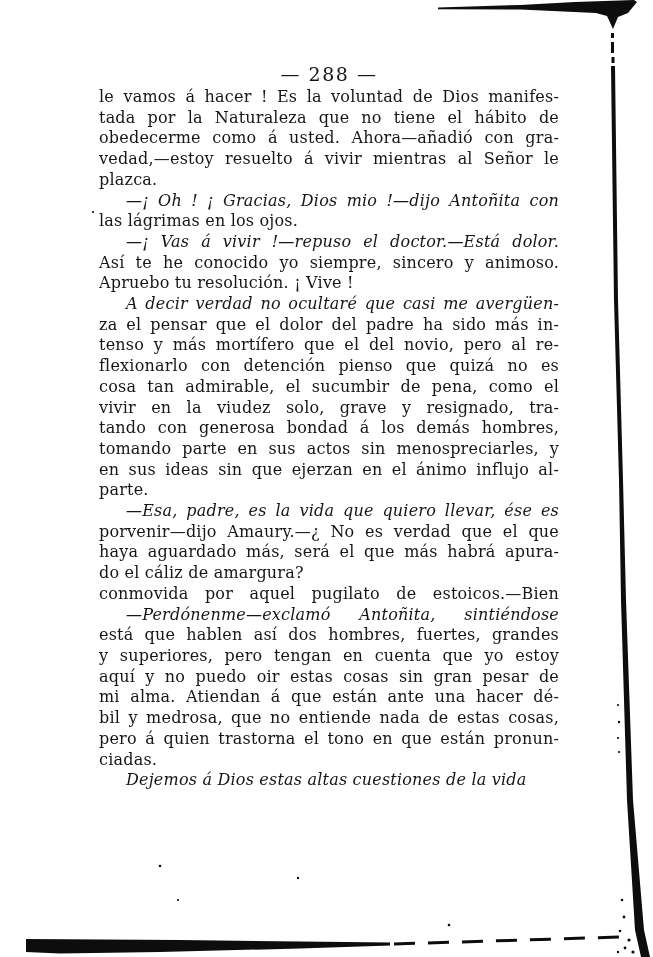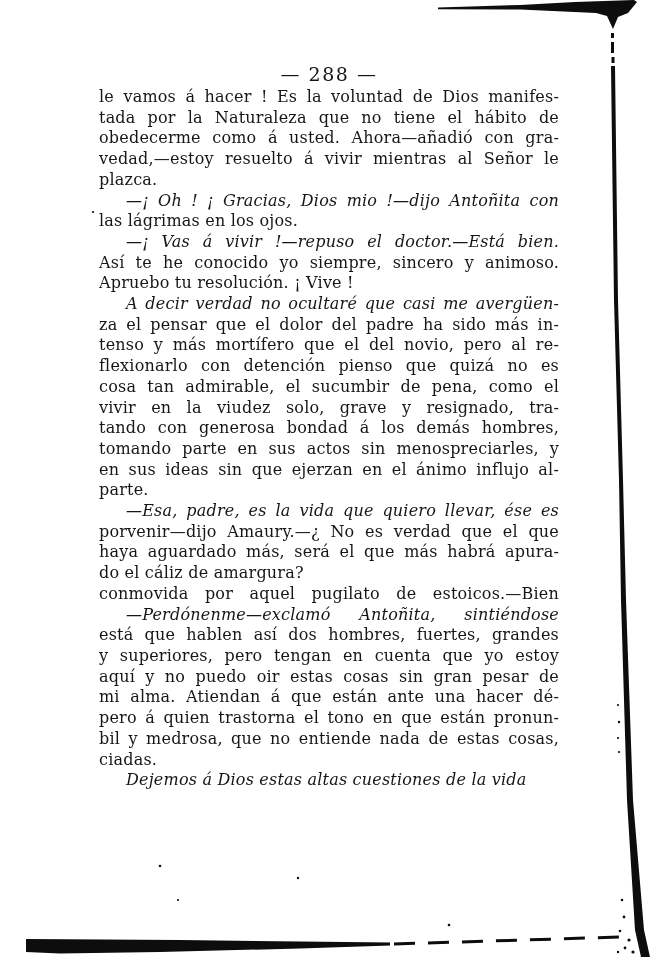--- a/index.html
+++ b/index.html
@@ -47,21 +47,21 @@
   <div class="page-header">— 288 —</div>
 
   <div class="text-block">
       <div class="line">le vamos á hacer ! Es la voluntad de Dios manifes-</div>
       <div class="line">tada por la Naturaleza que no tiene el hábito de</div>
       <div class="line">obedecerme como á usted. Ahora—añadió con gra-</div>
       <div class="line">vedad,—estoy resuelto á vivir mientras al Señor le</div>
       <div class="line last">plazca.</div>
       <div class="line indent">—¡ Oh ! ¡ Gracias, Dios mio !—dijo Antoñita con</div>
       <div class="line last">las lágrimas en los ojos.</div>
-      <div class="line indent">—¡ Vas á vivir !—repuso el doctor.—Está bien.</div>
+      <div class="line indent">—¡ Vas á vivir !—repuso el doctor.—Está dolor.</div>
       <div class="line">Así te he conocido yo siempre, sincero y animoso.</div>
       <div class="line last">Apruebo tu resolución. ¡ Vive !</div>
       <div class="line indent">A decir verdad no ocultaré que casi me avergüen-</div>
       <div class="line">za el pensar que el dolor del padre ha sido más in-</div>
       <div class="line">tenso y más mortífero que el del novio, pero al re-</div>
       <div class="line">flexionarlo con detención pienso que quizá no es</div>
       <div class="line">cosa tan admirable, el sucumbir de pena, como el</div>
       <div class="line">vivir en la viudez solo, grave y resignado, tra-</div>
       <div class="line">tando con generosa bondad á los demás hombres,</div>
       <div class="line">tomando parte en sus actos sin menospreciarles, y</div>
@@ -70,22 +70,22 @@
       <div class="line indent">—Esa, padre, es la vida que quiero llevar, ése es</div>
       <div class="line">porvenir—dijo Amaury.—¿ No es verdad que el que</div>
       <div class="line">haya aguardado más, será el que más habrá apura-</div>
       <div class="line last">do el cáliz de amargura?</div>
       <div class="line">conmovida por aquel pugilato de estoicos.—Bien</div>
       <div class="line indent">—Perdónenme—exclamó Antoñita, sintiéndose</div>
       <div class="line">está que hablen así dos hombres, fuertes, grandes</div>
       <div class="line">y superiores, pero tengan en cuenta que yo estoy</div>
       <div class="line">aquí y no puedo oir estas cosas sin gran pesar de</div>
       <div class="line">mi alma. Atiendan á que están ante una hacer dé-</div>
+      <div class="line">bil y medrosa, que no entiende nada de estas cosas,</div>
       <div class="line">pero á quien trastorna el tono en que están pronun-</div>
-      <div class="line">bil y medrosa, que no entiende nada de estas cosas,</div>
       <div class="line last">ciadas.</div>
       <div class="line last indent">Dejemos á Dios estas altas cuestiones de la vida</div>
     </div>
 
   <svg class="artifacts" width="653" height="957" viewBox="0 0 653 957">
     <g fill="#0d0d0d" stroke="none">
 
       <polygon points="438,7.5 520,5 575,2 634,0 637,2 628,13 618,17 613,29 607,16 596,13 520,9.5 438,9.3"></polygon>
 
       <rect x="611" y="33" width="3" height="5"></rect>

